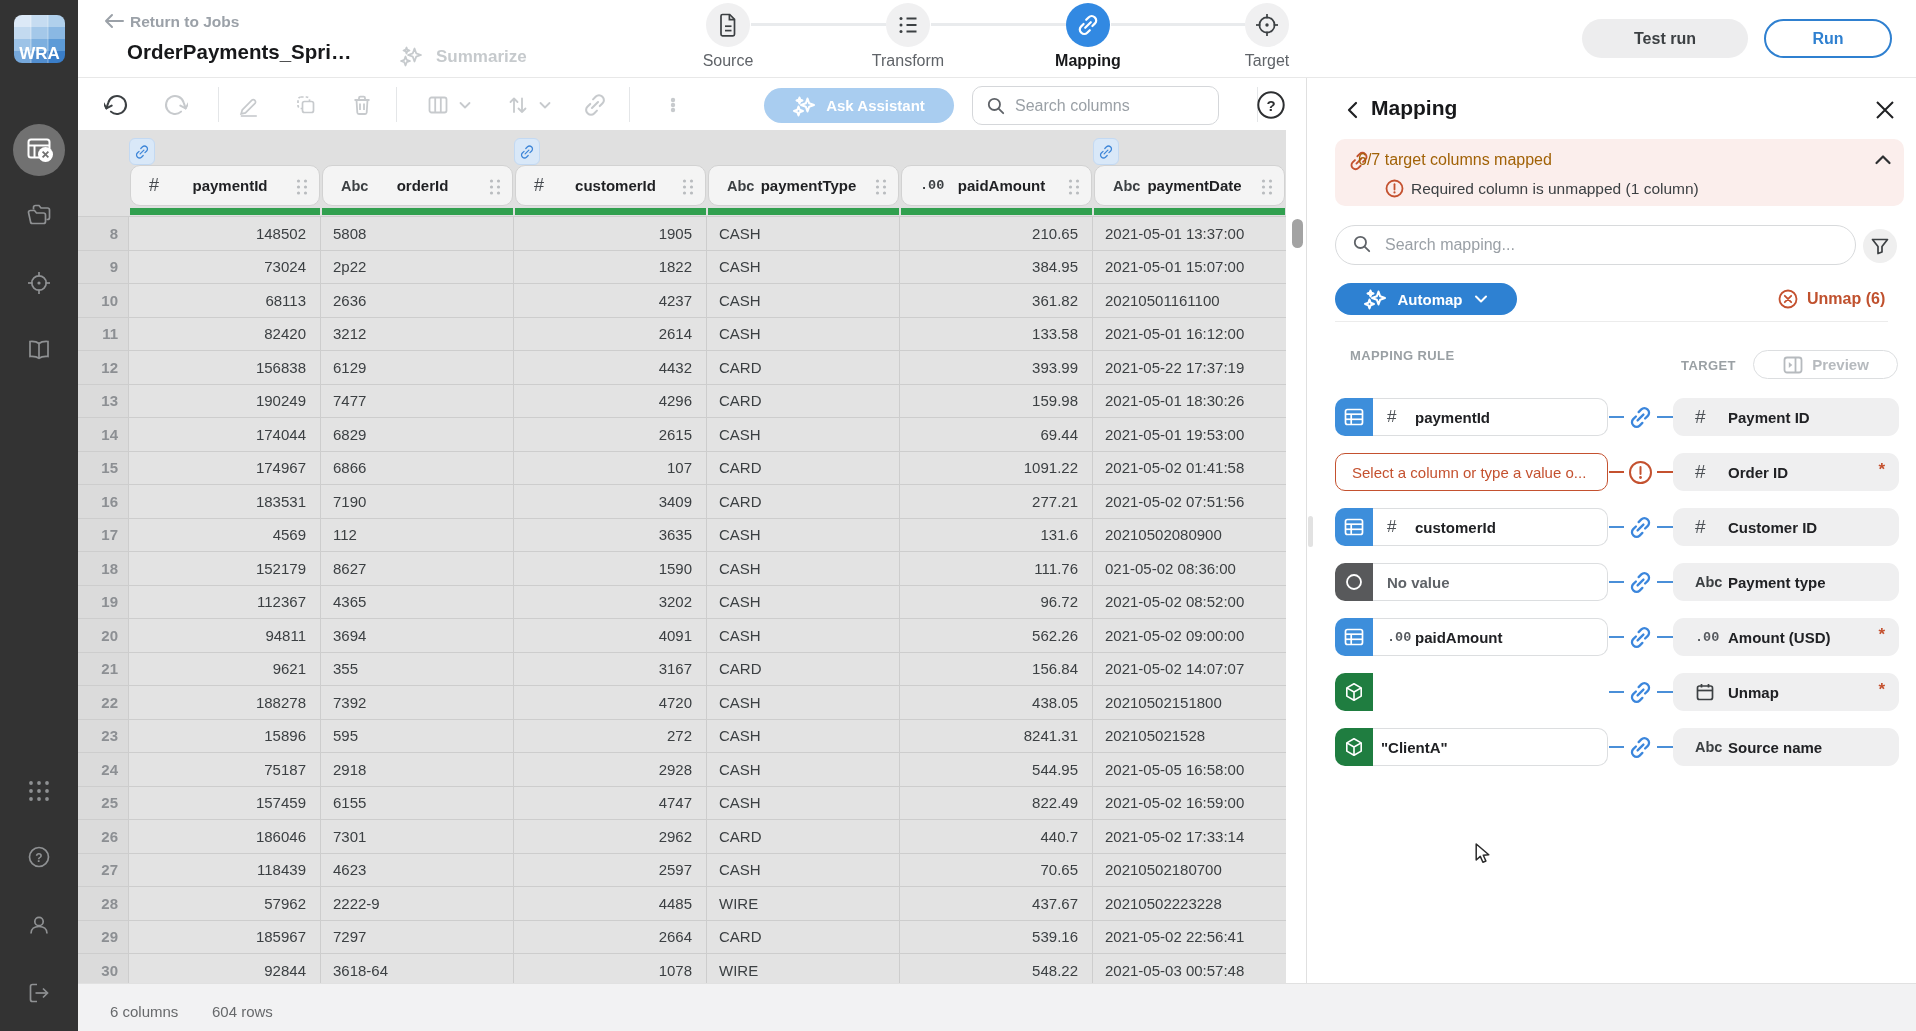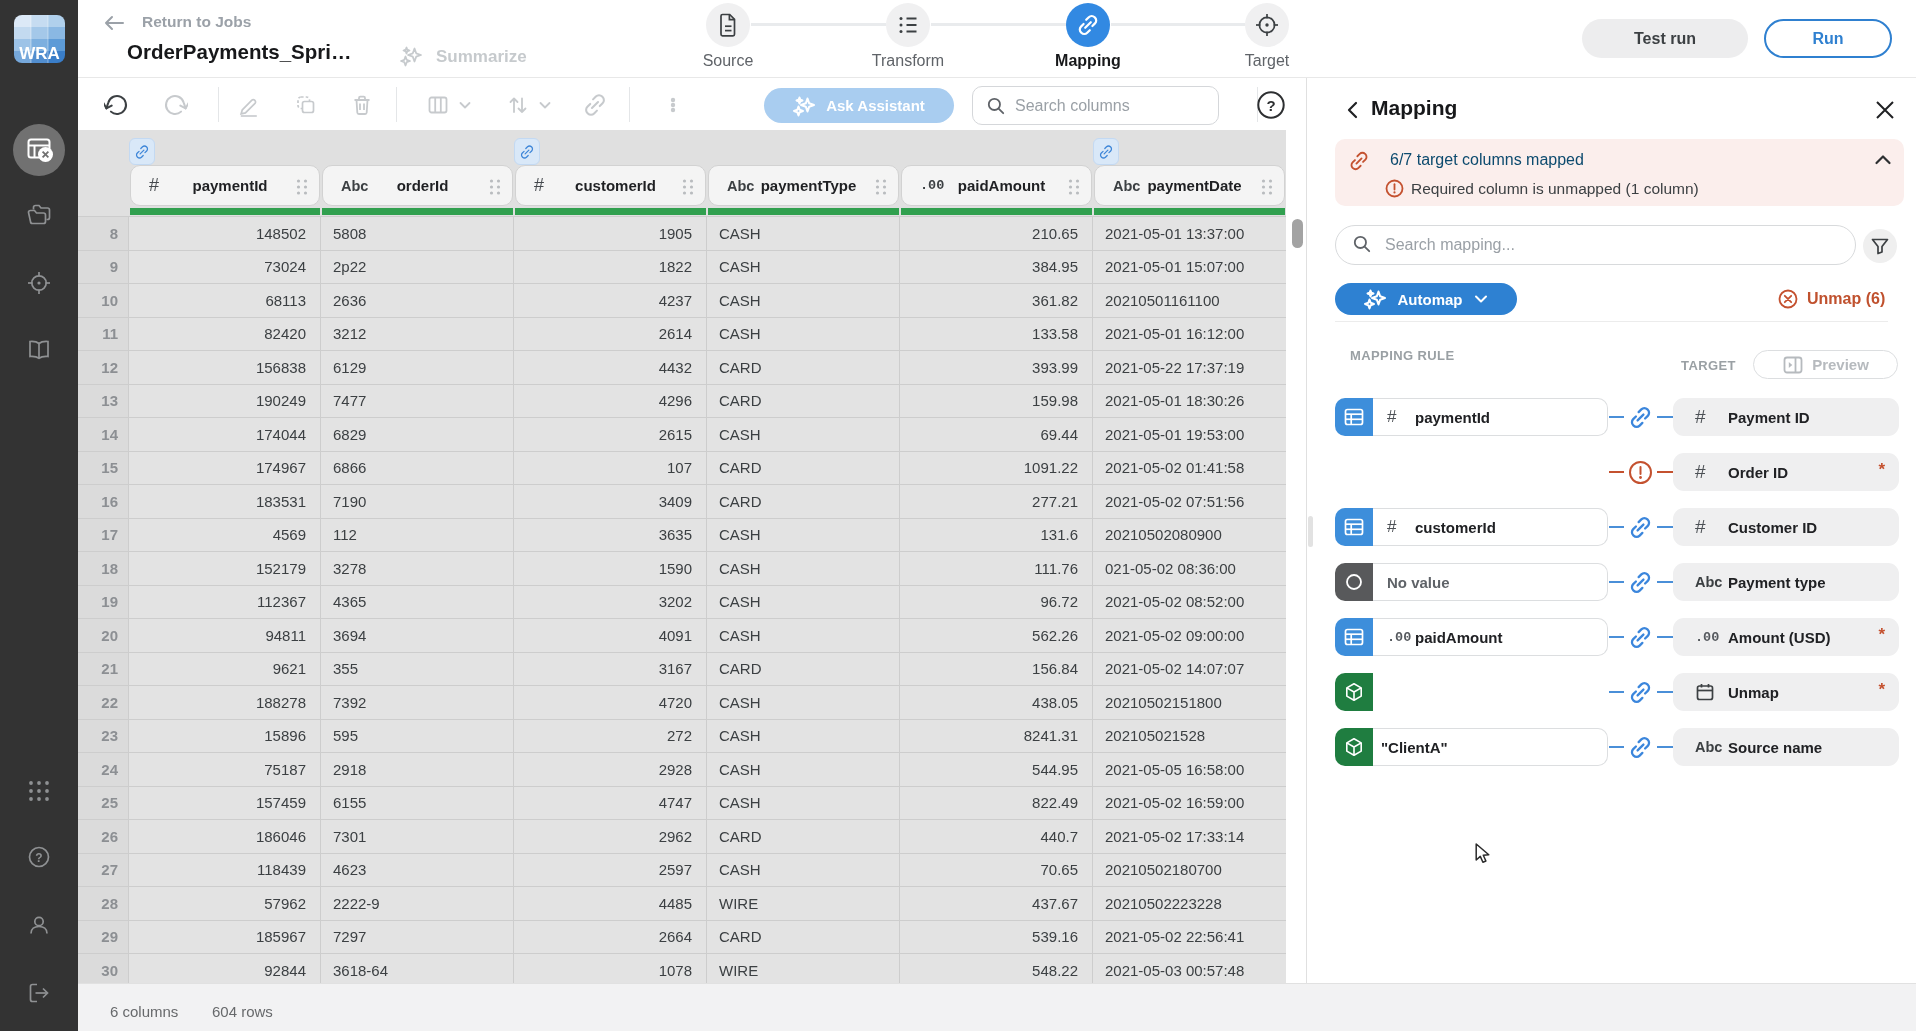--- a/index.html
+++ b/index.html
@@ -2,21 +2,21 @@
 <html><head><meta charset="utf-8"><style>
 *{box-sizing:border-box;margin:0;padding:0}
 html,body{width:1916px;height:1031px;overflow:hidden}
 body{font-family:"Liberation Sans",sans-serif;background:#fff;position:relative}
 .abs{position:absolute}
 
 #sidebar{left:0;top:0;width:78px;height:1031px;background:#333333}
 .sicon{position:absolute;left:0;width:78px;display:flex;justify-content:center}
 
 #topbar{left:78px;top:0;width:1838px;height:78px;background:#fff;border-bottom:1px solid #e8e8e8}
-#rtj{position:absolute;left:26px;top:13px;color:#9ba1a8;font-size:15.5px;font-weight:700;display:flex;align-items:flex-end;gap:18px}
+#rtj{position:absolute;left:26px;top:13px;color:#9ba1a8;font-size:15.5px;font-weight:700;display:flex;align-items:flex-start;gap:6px}
 #title{position:absolute;left:49px;top:40px;color:#17181a;font-size:20.5px;font-weight:700}
 #summ{position:absolute;left:320px;top:44px;display:flex;align-items:center;gap:12px;color:#c6cacd;font-size:17px;font-weight:700}
 .step{position:absolute;top:3px;display:flex;flex-direction:column;align-items:center;width:120px}
 .stepc{width:44px;height:44px;border-radius:50%;background:#f0f0f1;display:flex;align-items:center;justify-content:center}
 .stepl{margin-top:5px;font-size:16px;color:#5f6368}
 .stepline{position:absolute;top:23px;height:3px;background:#e9ebed}
 .btn-testrun{position:absolute;left:1504px;top:19px;width:166px;height:39px;border-radius:19.5px;background:#ededee;color:#3c4043;font-size:16px;font-weight:700;display:flex;align-items:center;justify-content:center}
 .btn-run{position:absolute;left:1686px;top:19px;width:128px;height:39px;border-radius:19.5px;border:2px solid #2f80d0;color:#2f80d0;font-size:16px;font-weight:700;display:flex;align-items:center;justify-content:center}
 
 #toolbar{left:78px;top:79px;width:1228px;height:51px;background:#fff;}
@@ -532,21 +532,21 @@
         <span class="c rn" style="width:192px">4569</span>
         <span class="c ln" style="width:193px">112</span>
         <span class="c rn" style="width:193px">3635</span>
         <span class="c ln" style="width:193px">CASH</span>
         <span class="c rn" style="width:193px">131.6</span>
         <span class="c ln" style="width:193px;border-right:none">20210502080900</span>
       </div>
       <div class="r">
         <span class="c num">18</span>
         <span class="c rn" style="width:192px">152179</span>
-        <span class="c ln" style="width:193px">3278</span>
+        <span class="c ln" style="width:193px">8627</span>
         <span class="c rn" style="width:193px">1590</span>
         <span class="c ln" style="width:193px">CASH</span>
         <span class="c rn" style="width:193px">111.76</span>
         <span class="c ln" style="width:193px;border-right:none">021-05-02 08:36:00</span>
       </div>
       <div class="r">
         <span class="c num">19</span>
         <span class="c rn" style="width:192px">112367</span>
         <span class="c ln" style="width:193px">4365</span>
         <span class="c rn" style="width:193px">3202</span>
@@ -671,21 +671,21 @@
         <path d="M3 3 L19 19 M19 3 L3 19" stroke="#202124" stroke-width="2"></path>
       </svg></div>
     <div id="palert">
       <div style="position:absolute;left:13px;top:11px"><svg width="22" height="22" viewBox="0 0 22 22" fill="none" xmlns="http://www.w3.org/2000/svg">
           <g transform="scale(0.9166666666666666)">
             <path d="M10.2 6.8 L12.8 4.2 a4.1 4.1 0 0 1 5.8 0 L19 4.6 a4.1 4.1 0 0 1 0 5.8 L16.4 13" stroke="#c4512f" stroke-width="2.0" stroke-linecap="round"></path>
             <path d="M13.8 17.2 L11.2 19.8 a4.1 4.1 0 0 1 -5.8 0 L5 19.4 a4.1 4.1 0 0 1 0 -5.8 L7.6 11" stroke="#c4512f" stroke-width="2.0" stroke-linecap="round"></path>
             <line x1="9.2" y1="14.8" x2="14.8" y2="9.2" stroke="#c4512f" stroke-width="2.0" stroke-linecap="round"></line>
           </g>
         </svg></div>
-      <div style="position:absolute;left:55px;top:12px;font-size:16px;color:#0c4a6e">6/7 target columns mapped</div>
+      <div style="position:absolute;left:23px;top:12px;font-size:16px;color:#a16207">6/7 target columns mapped</div>
       <div style="position:absolute;right:11px;top:11px"><svg width="20" height="20" viewBox="0 0 20 20" fill="none" xmlns="http://www.w3.org/2000/svg">
           <path d="M3.5 13 L10 6.5 L16.5 13" stroke="#2d2f31" stroke-width="2.2" stroke-linecap="round" stroke-linejoin="round"></path>
         </svg></div>
       <div style="position:absolute;left:50px;top:40px"><svg width="19" height="19" viewBox="0 0 19 19" fill="none" xmlns="http://www.w3.org/2000/svg">
           <circle cx="9.5" cy="9.5" r="8" stroke="#c4512f" stroke-width="1.8"></circle>
           <line x1="9.5" y1="5.2" x2="9.5" y2="10.6" stroke="#c4512f" stroke-width="1.8" stroke-linecap="round"></line>
           <circle cx="9.5" cy="13.4" r="1.1" fill="#c4512f"></circle>
         </svg></div>
       <div style="position:absolute;left:76px;top:41px;font-size:15.5px;color:#3c4043">Required column is unmapped (1 column)</div>
     </div>
@@ -753,20 +753,21 @@
             <line x1="9.2" y1="14.8" x2="14.8" y2="9.2" stroke="#3b86dc" stroke-width="2.2" stroke-linecap="round"></line>
           </g>
         </svg></div>
       <div class="seg" style="left:322px;width:16px;background:#4a8fd8"></div>
       <div class="mtarget">
         <span class="ticon" style="font-weight:400;font-size:19px;color:#4c5055">#</span>
         <span class="tname">Payment ID</span>
       </div>
     </div>
     <div class="mrow" style="top:375px">
+      <div id="errfield">Select a column or type a value o...</div>
       <div class="seg" style="left:274px;width:15px;background:#c4512f"></div>
       <div style="position:absolute;left:293px;top:6.5px"><svg width="25" height="25" viewBox="0 0 25 25" fill="none" xmlns="http://www.w3.org/2000/svg">
           <circle cx="12.5" cy="12.5" r="10.5" stroke="#c4512f" stroke-width="2"></circle>
           <line x1="12.5" y1="7" x2="12.5" y2="14" stroke="#c4512f" stroke-width="2" stroke-linecap="round"></line>
           <circle cx="12.5" cy="17.5" r="1.4" fill="#c4512f"></circle>
         </svg></div>
       <div class="seg" style="left:322px;width:16px;background:#c4512f"></div>
       <div class="mtarget">
         <span class="ticon" style="font-weight:400;font-size:19px;color:#4c5055">#</span>
         <span class="tname">Order ID</span>

